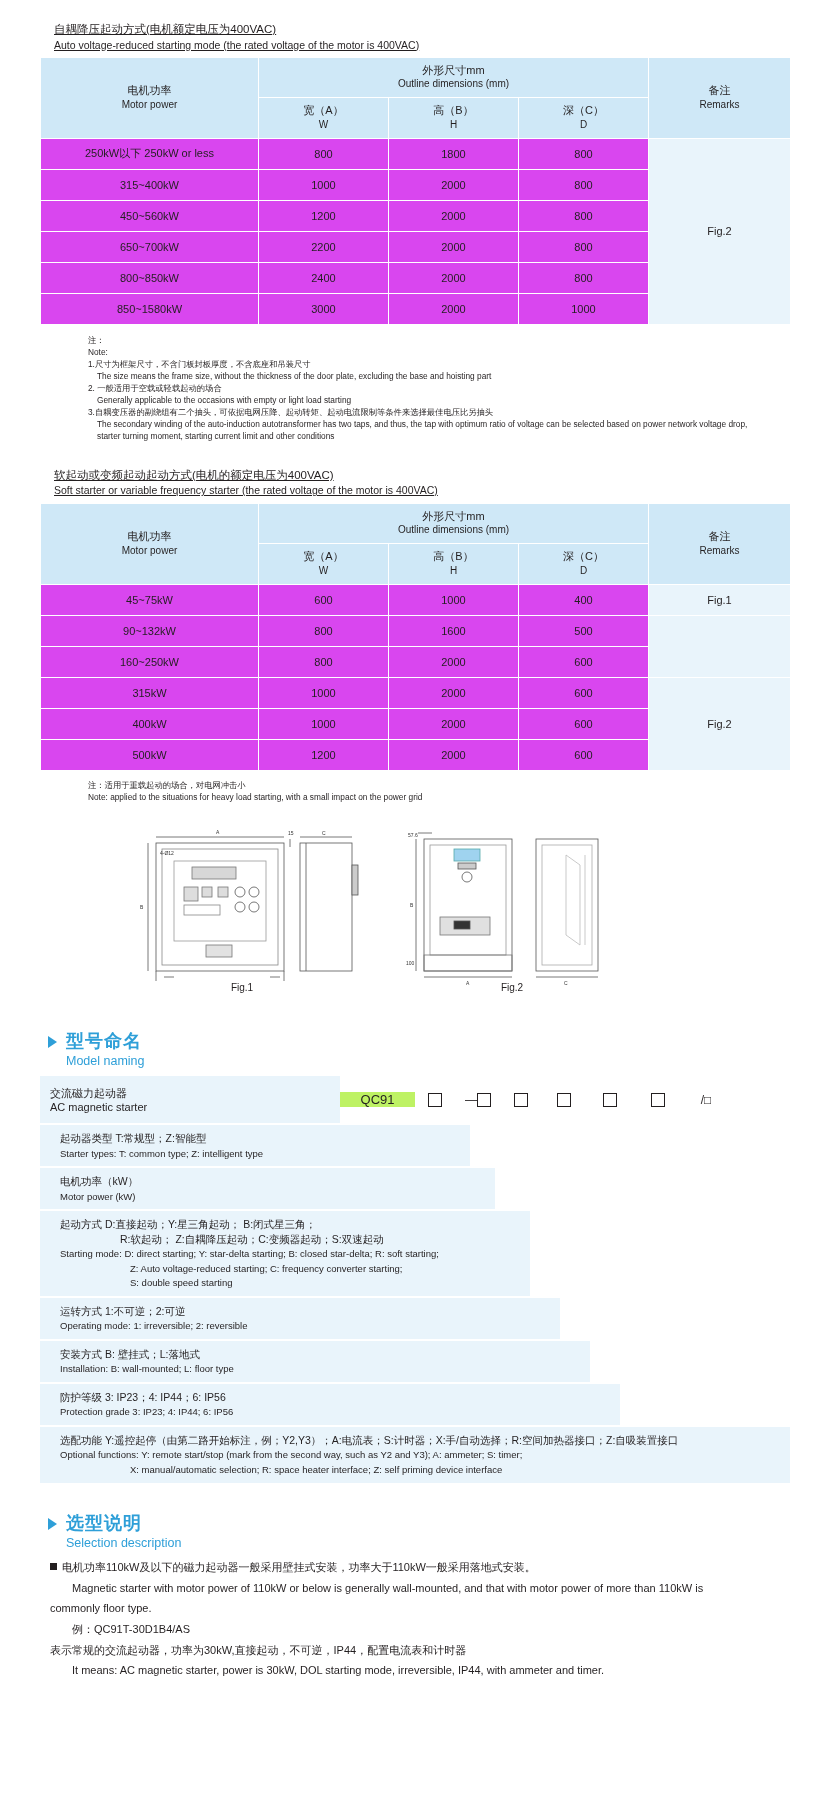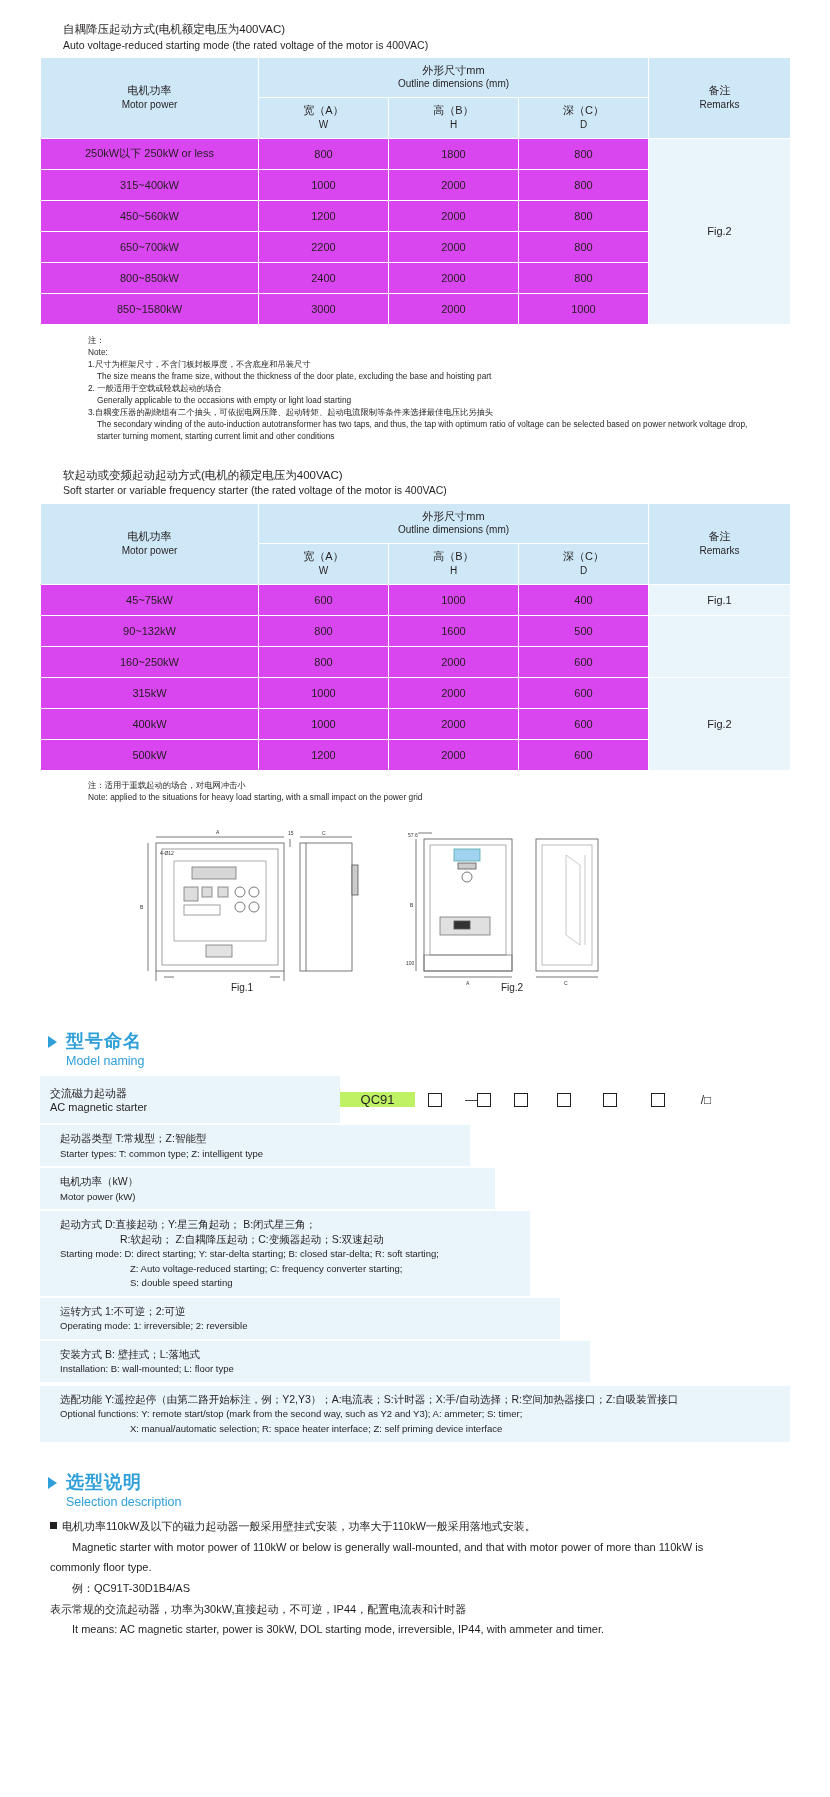--- a/index.html
+++ b/index.html
@@ -7,21 +7,21 @@
   body {
     width: 830px;
     background: #ffffff;
     font-family: "Liberation Sans", sans-serif;
     color: #231f20;
     font-size: 11px;
   }
   .page { position: relative; width: 830px; min-height: 1797px; padding: 22px 40px 10px 40px; }
 
   
-  .tbl-caption { margin-left: 23px; margin-bottom: 5px; line-height: 1.35; }
+  .tbl-caption { margin-left: 14px; margin-bottom: 5px; line-height: 1.35; text-decoration: underline; }
   .tbl-caption .cn { font-size: 11.5px; color: #231f20; display: block; }
   .tbl-caption .en { font-size: 10.5px; color: #231f20; display: block; }
 
   
   table.spec { border-collapse: collapse; width: 750px; margin: 0 0 0 0; table-layout: fixed; }
   table.spec th, table.spec td {
     border: 1px solid #ffffff;
     text-align: center;
     vertical-align: middle;
     font-size: 11px;
@@ -401,20 +401,24 @@
 
     <div class="nrow">
       <div class="lbl" style="width:550px">
         <span class="cn">安装方式  B: 壁挂式；L:落地式</span><br>
         <span class="en">Installation: B: wall-mounted;  L: floor type</span>
       </div>
         <div class="filler"></div>
     </div>
 
     <div class="nrow">
+      <div class="lbl" style="width:580px">
+        <span class="cn">防护等级  3: IP23；4: IP44；6: IP56</span><br>
+        <span class="en">Protection grade  3: IP23;  4: IP44;  6: IP56</span>
+      </div>
         <div class="filler"></div>
     </div>
 
     <div class="nrow">
       <div class="lbl" style="width:750px">
         <span class="cn">选配功能  Y:遥控起停（由第二路开始标注，例；Y2,Y3）；A:电流表；S:计时器；X:手/自动选择；R:空间加热器接口；Z:自吸装置接口</span><br>
         <span class="en">Optional functions: Y: remote start/stop (mark from the second way, such as Y2 and Y3); A: ammeter; S: timer;</span><br>
         <span class="en" style="padding-left:70px">X: manual/automatic selection; R: space heater interface; Z: self priming device interface</span>
       </div>
     </div>

